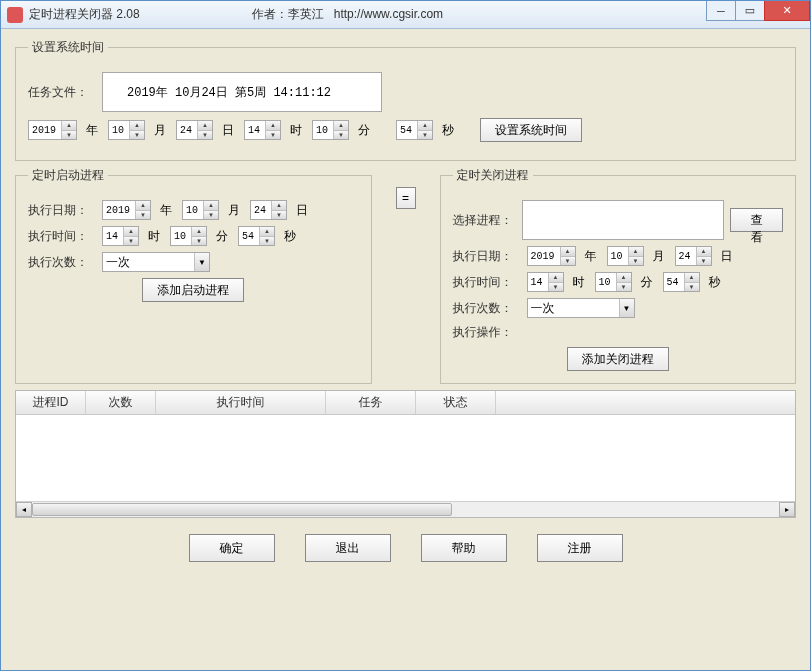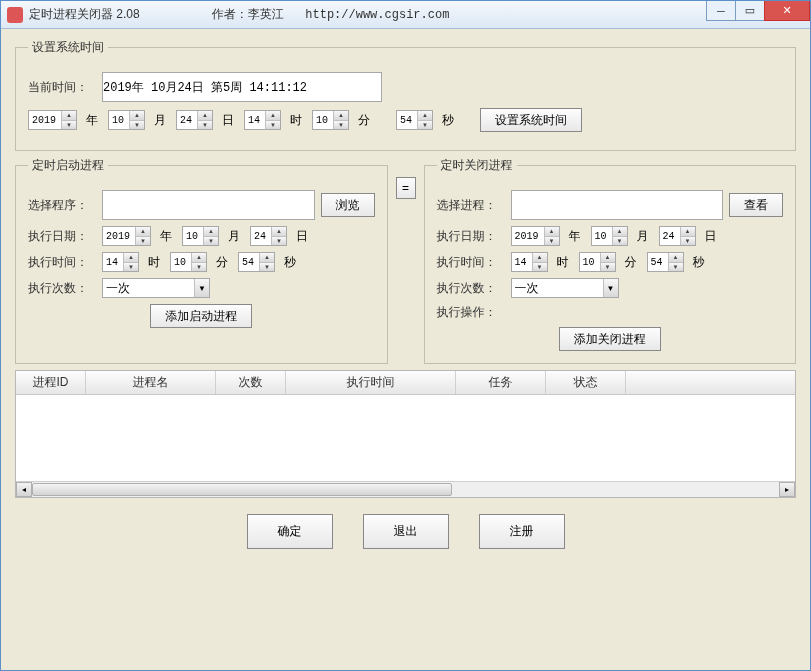--- a/index.html
+++ b/index.html
@@ -27,21 +27,21 @@
   align-items: center;
   padding: 0 8px 0 6px;
   position: relative;
 }
 .titlebar .icon {
   width: 16px; height: 16px;
   background: #d55; border-radius: 3px;
   margin-right: 6px;
 }
 .titlebar .title { color: #333; font-size: 12px; }
-.titlebar .author { margin-left: 72px; color: #333; font-family: Liberation Mono, monospace; }
+.titlebar .author { margin-left: 112px; color: #333; }
 .winbtns { position: absolute; right: 0; top: 0; display: flex; }
 .winbtn {
   width: 30px; height: 20px;
   border: 1px solid #7a9bc4; border-top: none;
   background: #e8f0fa;
   display: flex; align-items: center; justify-content: center;
   font-size: 11px; color: #333;
   margin-left: -1px;
 }
 .winbtn.close { width: 46px; background: #d9534f; color: #fff; border-color: #c9302c; }
@@ -61,22 +61,22 @@
 fieldset legend {
   font-size: 12px;
   padding: 0 4px;
   color: #333;
 }
 .row { display: flex; align-items: center; gap: 6px; margin: 6px 0; }
 .label { width: 68px; color: #333; }
 .textbox {
   border: 1px solid #a8a8a8;
   background: #fff;
-  height: 30px;
-  padding: 2px 0;
+  height: 40px;
+  padding: 2px 24px;
   font-family: "Courier New", monospace;
   font-size: 12px;
 }
 .spin {
   display: inline-flex;
   align-items: stretch;
   border: 1px solid #a8a8a8;
   background: #fff;
   height: 20px;
 }
@@ -105,21 +105,21 @@
 .spin .sbtn div:last-child { border-bottom: none; }
 .unit { margin: 0 4px 0 3px; }
 .btn {
   border: 1px solid #888;
   background: linear-gradient(#fdfdfd,#e8e8e8);
   padding: 3px 14px;
   height: 24px;
   font-size: 12px;
   cursor: pointer;
 }
-.two-col { display: flex; gap: 8px; align-items: stretch; }
+.two-col { display: flex; gap: 24px; align-items: stretch; }
 .two-col > fieldset { flex: 1; }
 .eqbtn {
   align-self: flex-start;
   margin-top: 20px;
   width: 20px; height: 22px;
   border: 1px solid #888;
   background: linear-gradient(#fdfdfd,#e8e8e8);
   display: flex; align-items: center; justify-content: center;
 }
 .select {
@@ -188,21 +188,21 @@
   display: flex; align-items: center; justify-content: center;
 }
 .hscroll .arrow.left { left: 0; }
 .hscroll .arrow.right { right: 0; }
 .bottom-btns {
   display: flex;
   justify-content: center;
   gap: 30px;
   padding: 10px 0 4px 0;
 }
-.bottom-btns .btn { width: 86px; height: 35px; }
+.bottom-btns .btn { width: 86px; height: 28px; }
 </style>
 </head>
 <body>
 
 <div class="window">
   <div class="titlebar">
     <div class="icon"></div>
     <span class="title">定时进程关闭器 2.08</span>
     <span class="author">
       <span>作者：李英江</span>&nbsp;&nbsp;
@@ -213,21 +213,21 @@
       <div class="winbtn">▭</div>
       <div class="winbtn close">✕</div>
     </div>
   </div>
 
   <div class="content">
 
     <fieldset>
       <legend>设置系统时间</legend>
       <div class="row">
-        <span class="label">当前时间：</span>
+        <span class="label">任务文件：</span>
         <input class="textbox" style="width: 280px;" readonly="" value="2019年 10月24日 第5周 14:11:12">
       </div>
       <div class="row">
         <span class="spin">
             <input value="2019" style="">
             <span class="sbtn">
               <div>▲</div>
               <div>▼</div>
             </span>
           </span>
@@ -275,25 +275,20 @@
         <span class="unit">秒</span>
         <span style="width:10px"></span>
         <button class="btn">设置系统时间</button>
       </div>
     </fieldset>
 
     <div class="two-col">
       <fieldset>
         <legend>定时启动进程</legend>
         <div class="row">
-          <span class="label">选择程序：</span>
-          <input class="textbox" style="flex: 1 1 0%;">
-          <button class="btn">浏览</button>
-        </div>
-        <div class="row">
           <span class="label">执行日期：</span>
           <span class="spin">
               <input value="2019" style="">
               <span class="sbtn">
                 <div>▲</div>
                 <div>▼</div>
               </span>
             </span>
           <span class="unit">年</span>
           <span class="spin">
@@ -430,35 +425,35 @@
         <div class="center-row">
           <button class="btn">添加关闭进程</button>
         </div>
       </fieldset>
     </div>
 
 
     <div class="table-wrap">
       <div class="thead">
         <div class="th" style="width:70px">进程ID</div>
-        <div class="th" style="width:130px">进程名</div>
         <div class="th" style="width:70px">次数</div>
         <div class="th" style="width:170px">执行时间</div>
         <div class="th" style="width:90px">任务</div>
         <div class="th" style="width:80px">状态</div>
         <div class="th" style="flex:1;border-right:none"></div>
       </div>
       <div class="tbody"></div>
       <div class="hscroll">
         <div class="arrow left">◂</div>
         <div class="thumb"></div>
         <div class="arrow right">▸</div>
       </div>
     </div>
 
     <div class="bottom-btns">
       <button class="btn">确定</button>
       <button class="btn">退出</button>
+      <button class="btn">帮助</button>
       <button class="btn">注册</button>
     </div>
 
   </div>
 </div>
 
 </body></html>

